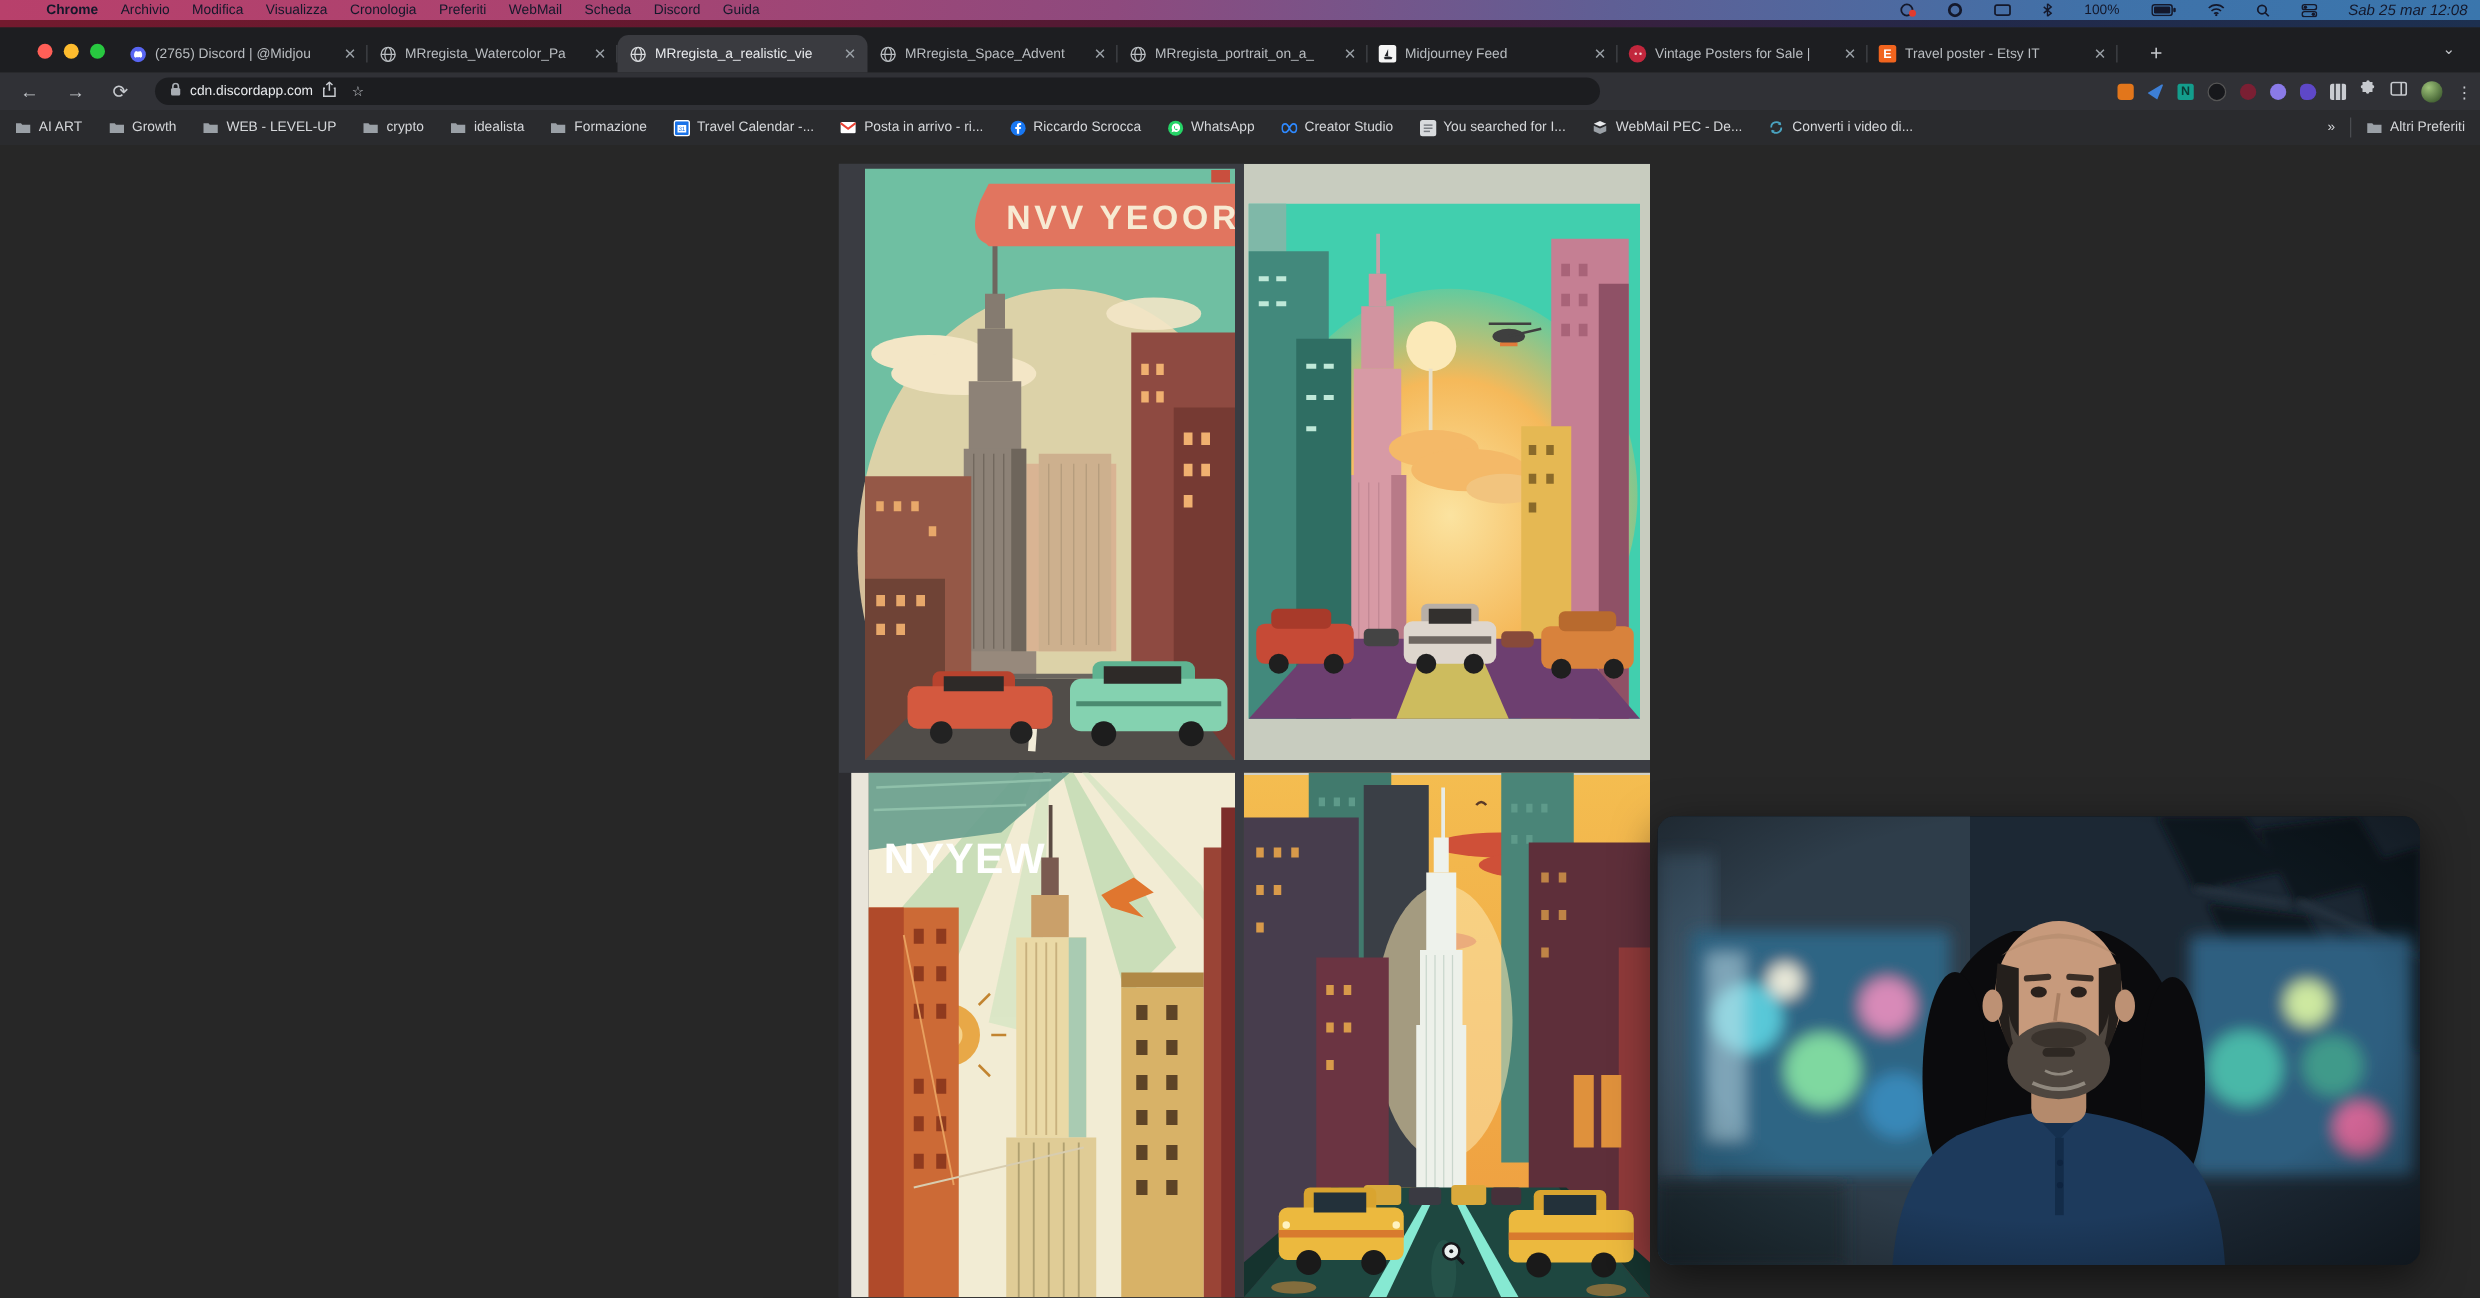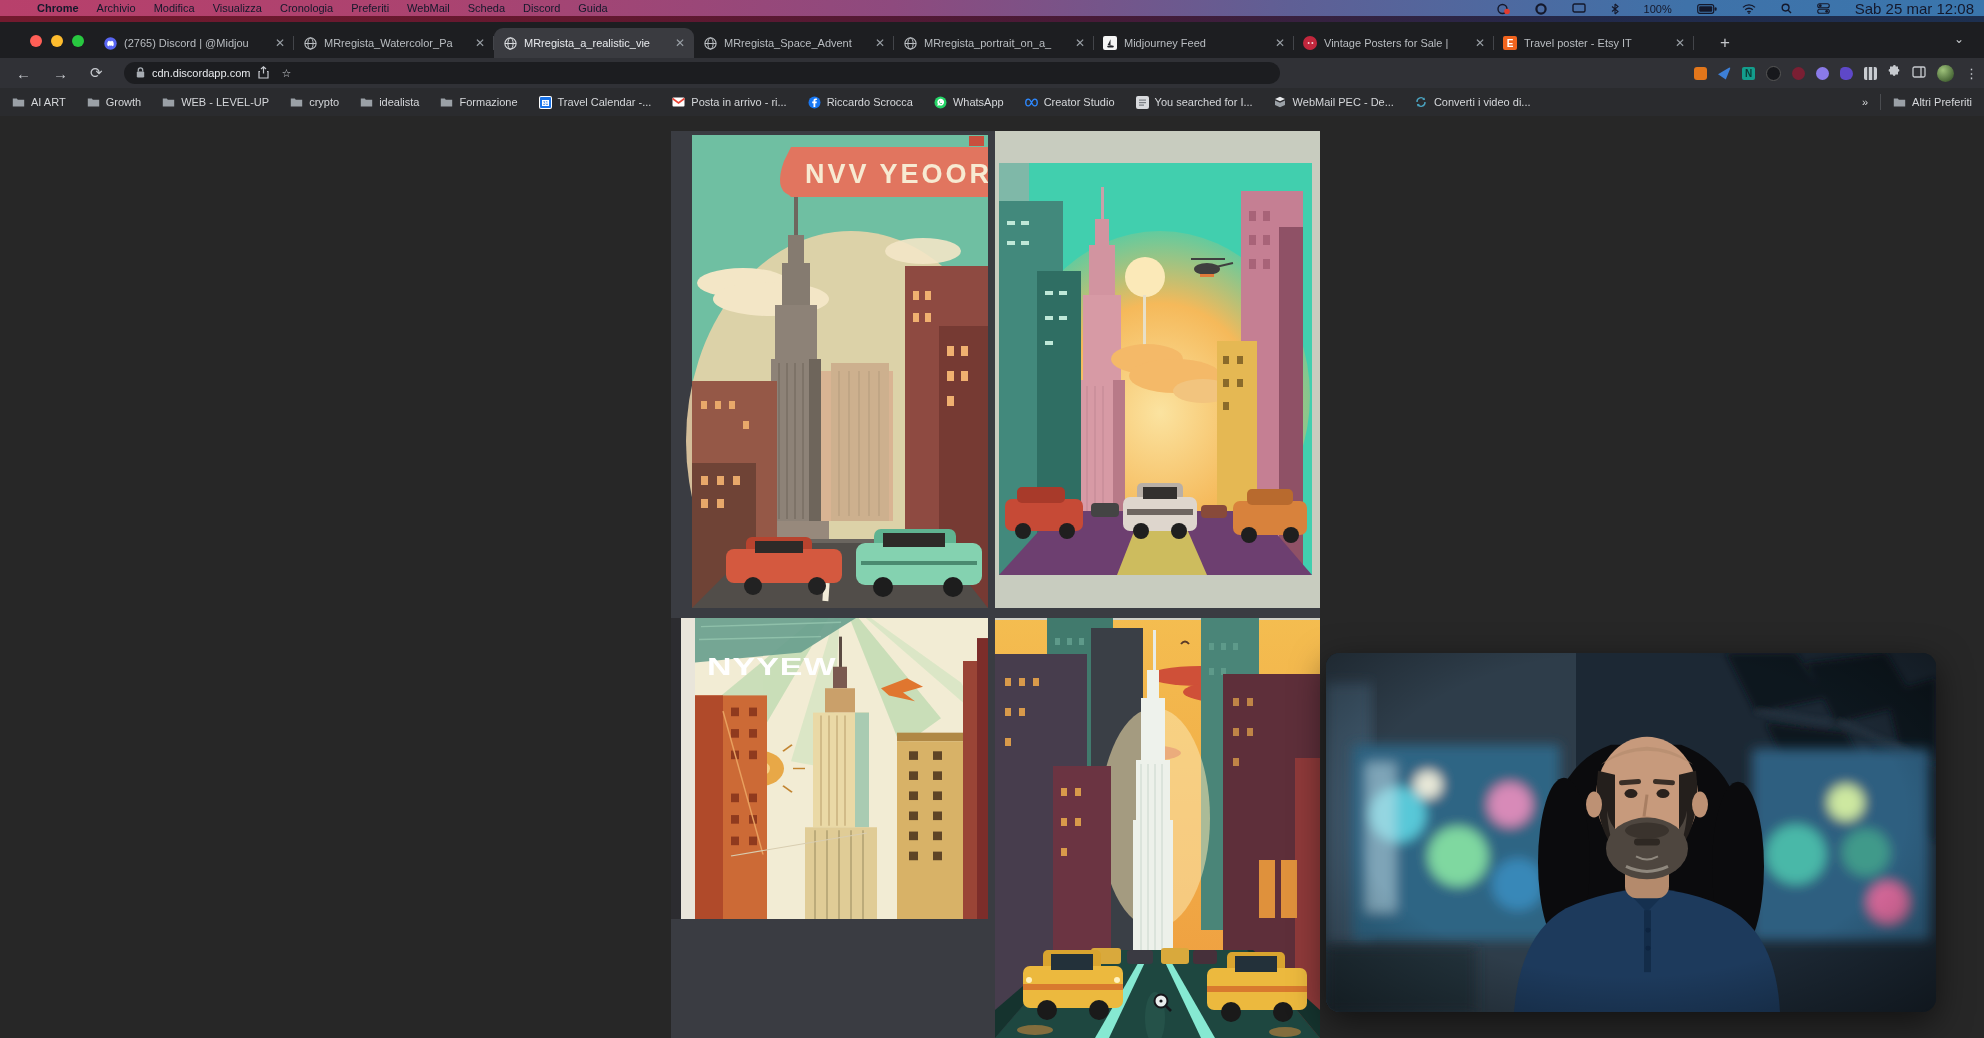--- a/index.html
+++ b/index.html
@@ -5,28 +5,28 @@
   html,body{margin:0;padding:0;}
   body{
     width:1984px;height:1038px;position:relative;overflow:hidden;
     background:#272727;font-family:"Liberation Sans",sans-serif;
     -webkit-font-smoothing:antialiased;
   }
   
   .menubar{
     position:absolute;top:0;left:0;width:100%;height:16px;
     background:linear-gradient(90deg,#b8406b 0%,#ab4370 22%,#8e4a7e 45%,#5f5f95 65%,#3f72a9 85%,#3a76ad 100%);
-    display:flex;align-items:flex-start;padding:0 10px;box-sizing:border-box;
+    display:flex;align-items:center;padding:0 10px;box-sizing:border-box;
     font-size:11px;color:#14182b;white-space:nowrap;
   }
   .menubar .mi{padding:0 9px;line-height:16px;}
   .menubar .app{font-weight:700;}
   .mb-right{margin-left:auto;display:flex;align-items:center;gap:25px;}
   .mb-right svg{display:block;}
-  .mb-clock{font-size:15px;}
+  .mb-clock{font-size:12px;font-style:italic;}
   .wallstrip{
     position:absolute;top:16px;left:0;width:100%;height:6px;
     background:linear-gradient(90deg,#731a2e 0%,#63182f 30%,#471a37 55%,#22294a 80%,#1d3050 100%);
   }
   
   .tabstrip{position:absolute;top:22px;left:0;width:100%;height:36px;background:#1d1e21;}
   .lights{position:absolute;left:30px;top:13px;display:flex;gap:9px;}
   .light{width:12px;height:12px;border-radius:50%;}
   .l-close{background:#ff5f57;}
   .l-min{background:#febc2e;}
@@ -85,21 +85,21 @@
   .bm-ic{width:13px;height:13px;border-radius:2px;display:flex;align-items:center;justify-content:center;flex:0 0 auto;}
   .bm-right{margin-left:auto;display:flex;align-items:center;gap:12px;}
   .bm-div{width:1px;height:16px;background:#4a4c50;}
   
   .content{position:absolute;top:116px;left:0;width:100%;height:922px;background:#272727;}
   .grid{position:absolute;left:671px;top:15px;width:649px;height:907px;background:#3a3c42;}
   .cell{position:absolute;overflow:hidden;}
   .cell svg{display:block;width:100%;height:100%;}
   .c-tl{left:0;top:0;width:317px;height:477px;}
   .c-tr{left:324px;top:0;width:325px;height:477px;}
-  .c-bl{left:0;top:487px;width:317px;height:301px;}
+  .c-bl{left:0;top:487px;width:317px;height:420px;}
   .c-br{left:324px;top:487px;width:325px;height:420px;}
   
   .webcam{
     position:absolute;left:1326px;top:653px;width:610px;height:359px;border-radius:14px;
     overflow:hidden;background:#10161d;box-shadow:0 10px 34px rgba(0,0,0,.55);
   }
   .webcam svg{display:block;width:100%;height:100%;}
   
   .cursor{position:absolute;left:1152px;top:992px;width:22px;height:22px;}
 </style>

